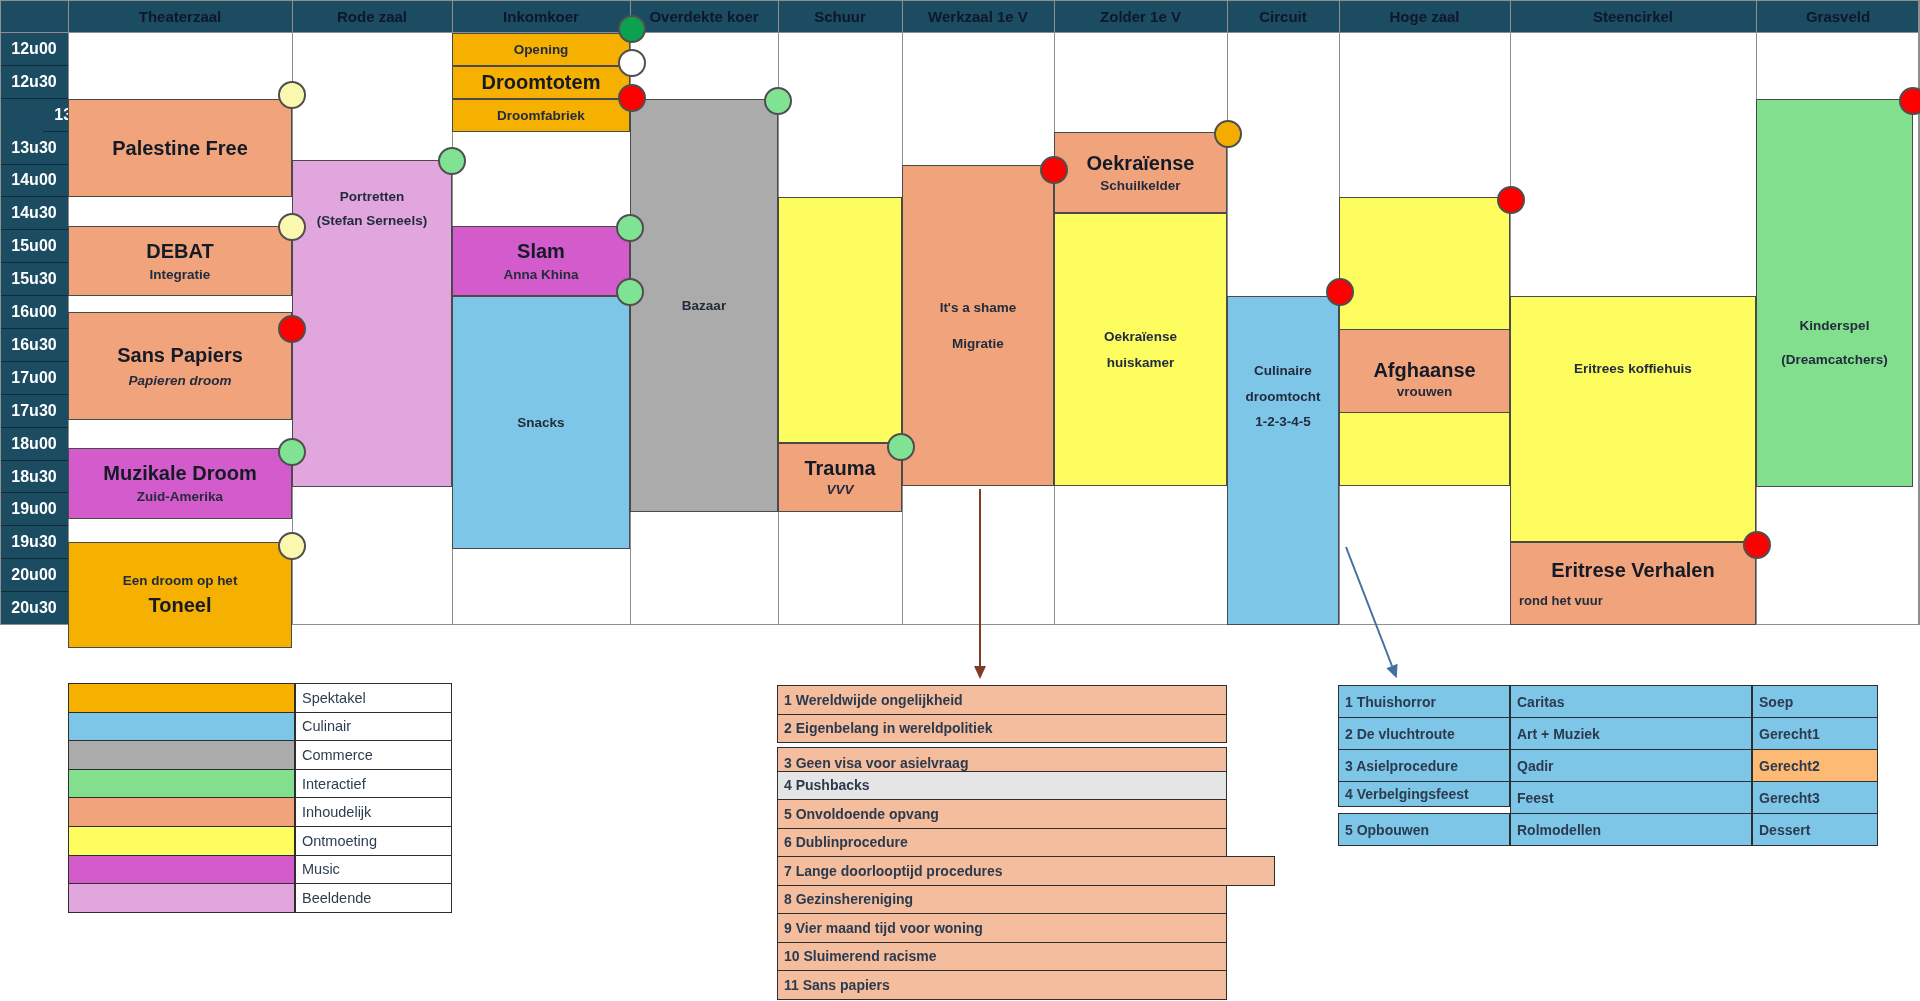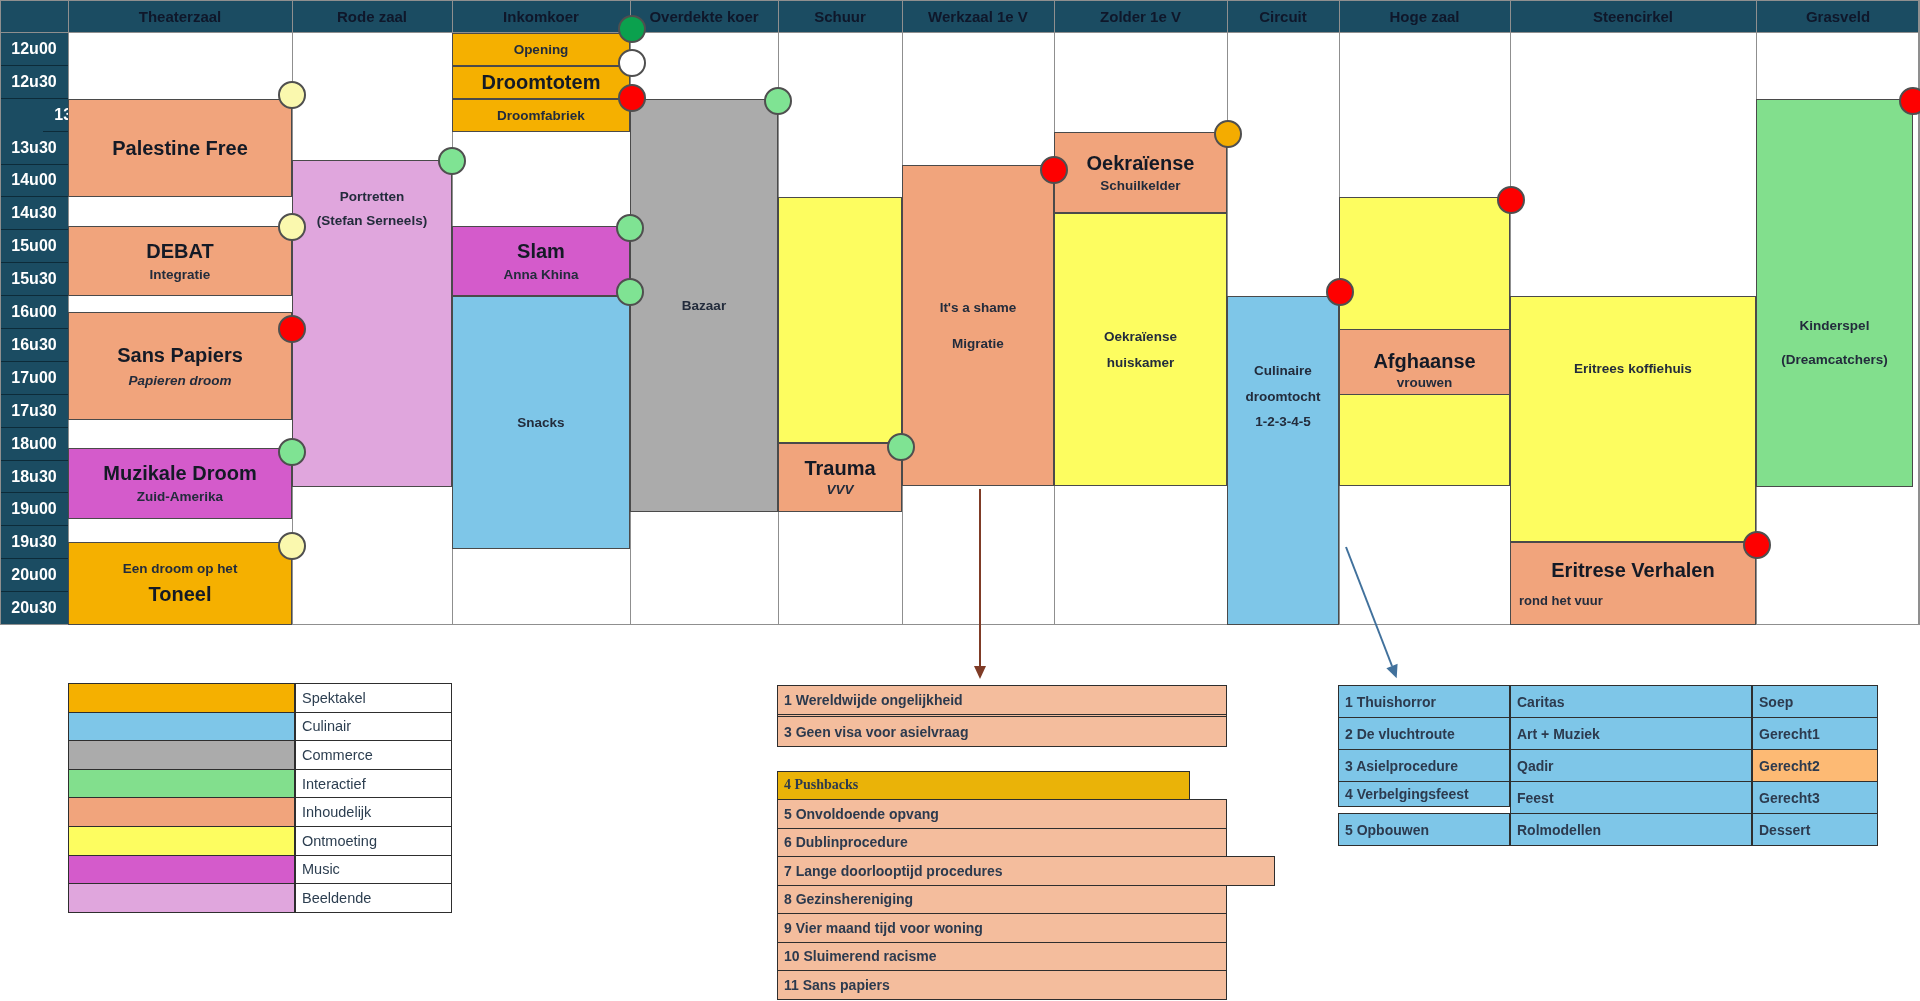--- a/index.html
+++ b/index.html
@@ -84,21 +84,21 @@
         <div class="ln sub">Integratie</div>
       </div>
       <div class="abs ev vcenter" style="left: 68px; top: 312px; width: 224px; height: 108px; background: rgb(241, 164, 124); padding-top: 0px; gap: 6px;">
         <div class="ln title">Sans Papiers</div>
         <div class="ln italic">Papieren droom</div>
       </div>
       <div class="abs ev vcenter" style="left: 68px; top: 448px; width: 224px; height: 71px; background: rgb(212, 91, 203); padding-top: 0px; gap: 4px;">
         <div class="ln title">Muzikale Droom</div>
         <div class="ln sub">Zuid-Amerika</div>
       </div>
-      <div class="abs ev vcenter" style="left: 68px; top: 542px; width: 224px; height: 83px; background: rgb(245, 176, 0); padding-top: 0px; gap: 6px;">
+      <div class="abs ev vcenter" style="left: 68px; top: 542px; width: 224px; height: 106px; background: rgb(245, 176, 0); padding-top: 0px; gap: 6px;">
         <div class="ln sub">Een droom op het</div>
         <div class="ln title">Toneel</div>
       </div>
       <div class="abs ev vtop" style="left: 292px; top: 160px; width: 160px; height: 327px; background: rgb(224, 166, 221); padding-top: 28px; gap: 8px;">
         <div class="ln sub">Portretten</div>
         <div class="ln sub">(Stefan Serneels)</div>
       </div>
       <div class="abs ev vcenter" style="left: 452px; top: 33px; width: 178px; height: 33px; background: rgb(245, 176, 0); padding-top: 0px; gap: 0px;">
         <div class="ln sub">Opening</div>
       </div>
@@ -134,21 +134,21 @@
       <div class="abs ev vcenter" style="left: 1054px; top: 213px; width: 173px; height: 273px; background: rgb(253, 253, 96); padding-top: 0px; gap: 10px;">
         <div class="ln sub">Oekraïense</div>
         <div class="ln sub">huiskamer</div>
       </div>
       <div class="abs ev vtop" style="left: 1227px; top: 296px; width: 112px; height: 329px; background: rgb(126, 198, 232); padding-top: 66px; gap: 10px;">
         <div class="ln sub">Culinaire</div>
         <div class="ln sub">droomtocht</div>
         <div class="ln sub">1-2-3-4-5</div>
       </div>
       <div class="abs ev vcenter" style="left: 1339px; top: 197px; width: 171px; height: 289px; background: rgb(253, 253, 96); padding-top: 0px; gap: 0px;"></div>
-      <div class="abs ev vcenter" style="left: 1339px; top: 329px; width: 171px; height: 66px; background: rgb(241, 164, 124); padding-top: 16px; gap: 2px;">
+      <div class="abs ev vcenter" style="left: 1339px; top: 329px; width: 171px; height: 84px; background: rgb(241, 164, 124); padding-top: 16px; gap: 2px;">
         <div class="ln title">Afghaanse</div>
         <div class="ln sub">vrouwen</div>
       </div>
       <div class="abs ev vtop" style="left: 1510px; top: 296px; width: 246px; height: 246px; background: rgb(253, 253, 96); padding-top: 64px; gap: 0px;">
         <div class="ln sub">Eritrees koffiehuis</div>
       </div>
       <div class="abs ev vcenter" style="left: 1510px; top: 542px; width: 246px; height: 83px; background: rgb(241, 164, 124); padding-top: 0px; gap: 0px;">
         <div class="ln title">Eritrese Verhalen</div>
         <div class="ln smallleft">rond het vuur</div>
       </div>
@@ -210,22 +210,22 @@
       <div class="abs lgrow" style="left: 68px; top: 854.6px; width: 384px; height: 29.6px;">
         <div class="abs sw" style="left: 0px; top: 0px; width: 227px; height: 29.6px; background: rgb(212, 91, 203);"></div>
         <div class="abs lb" style="left: 227px; top: 0px; width: 157px; height: 29.6px;">Music</div>
       </div>
       <div class="abs lgrow" style="left: 68px; top: 883.2px; width: 384px; height: 29.6px;">
         <div class="abs sw" style="left: 0px; top: 0px; width: 227px; height: 29.6px; background: rgb(224, 166, 221);"></div>
         <div class="abs lb" style="left: 227px; top: 0px; width: 157px; height: 29.6px;">Beeldende</div>
       </div>
       <div class="abs trow" style="left: 777px; top: 685px; width: 450px; height: 29.5px; background: rgb(244, 189, 157);">1 Wereldwijde ongelijkheid</div>
       <div class="abs trow" style="left: 777px; top: 713.5px; width: 450px; height: 29.5px; background: rgb(244, 189, 157);">2 Eigenbelang in wereldpolitiek</div>
-      <div class="abs trow" style="left: 777px; top: 716px; width: 450px; height: 31px; background: rgb(244, 189, 157);">3 Geen visa voor asielvraag</div>
-      <div class="abs trow" style="left: 777px; top: 770.5px; width: 413px; height: 29.5px; background: #eab308; font-family: Liberation Serif, serif;">4 Pushbacks</div>
+      <div class="abs trow" style="left: 777px; top: 747px; width: 450px; height: 31px; background: rgb(244, 189, 157);">3 Geen visa voor asielvraag</div>
+      <div class="abs trow" style="left: 777px; top: 770.5px; width: 450px; height: 29.5px; background: #e5e5e5;">4 Pushbacks</div>
       <div class="abs trow" style="left: 777px; top: 799px; width: 450px; height: 29.5px; background: rgb(244, 189, 157);">5 Onvoldoende opvang</div>
       <div class="abs trow" style="left: 777px; top: 827.5px; width: 450px; height: 29.5px; background: rgb(244, 189, 157);">6 Dublinprocedure</div>
       <div class="abs trow" style="left: 777px; top: 856px; width: 498px; height: 29.5px; background: rgb(244, 189, 157);">7 Lange doorlooptijd procedures</div>
       <div class="abs trow" style="left: 777px; top: 884.5px; width: 450px; height: 29.5px; background: rgb(244, 189, 157);">8 Gezinshereniging</div>
       <div class="abs trow" style="left: 777px; top: 913px; width: 450px; height: 29.5px; background: rgb(244, 189, 157);">9 Vier maand tijd voor woning</div>
       <div class="abs trow" style="left: 777px; top: 941.5px; width: 450px; height: 29.5px; background: rgb(244, 189, 157);">10 Sluimerend racisme</div>
       <div class="abs trow" style="left: 777px; top: 970px; width: 450px; height: 29.5px; background: rgb(244, 189, 157);">11 Sans papiers</div>
       <div class="abs trow" style="left: 1338px; top: 685px; width: 172px; height: 33px; background: rgb(126, 198, 232);">1 Thuishorror</div>
       <div class="abs trow" style="left: 1510px; top: 685px; width: 242px; height: 33px; background: rgb(126, 198, 232);">Caritas</div>
       <div class="abs trow" style="left: 1752px; top: 685px; width: 126px; height: 33px; background: rgb(126, 198, 232);">Soep</div>

